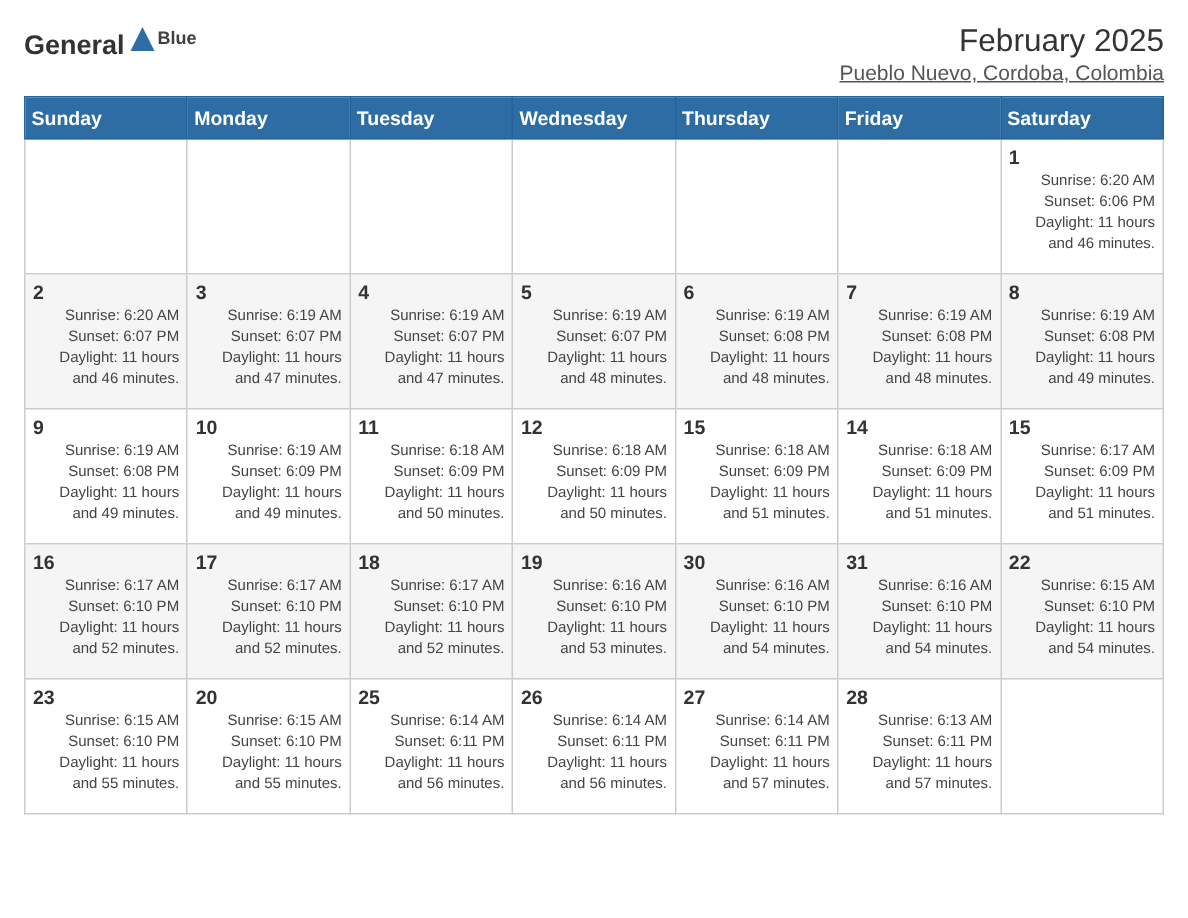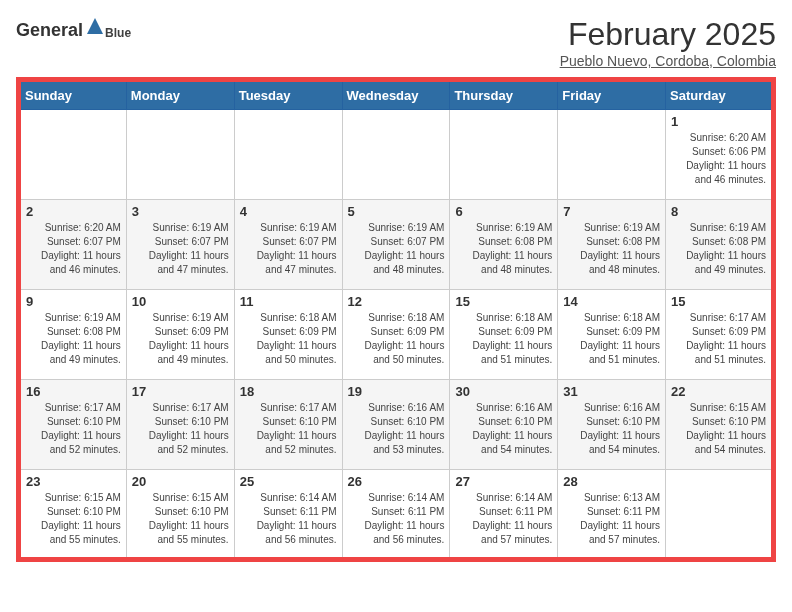--- a/index.html
+++ b/index.html
@@ -11,54 +11,54 @@
       padding: 16px;
     }
     .header {
       display: flex;
       align-items: flex-start;
       justify-content: space-between;
       margin-bottom: 8px;
     }
     .logo {
       display: flex;
-      align-items: flex-end;
+      align-items: flex-start;
     }
     .logo-text-general {
       font-size: 18px;
       font-weight: bold;
       color: #333;
     }
     .logo-text-blue {
       font-size: 12px;
       font-weight: bold;
       color: #404040;
     }
     .logo-icon {
       width: 20px;
       height: 20px;
       margin-left: 2px;
     }
     .title-section {
       text-align: right;
     }
     .main-title {
-      font-size: 32px;
+      font-size: 21px;
       color: #333;
       font-weight: normal;
     }
     .subtitle {
       font-size: 14px;
       color: #555;
       text-decoration: underline;
     }
     .calendar {
       width: 100%;
       border-collapse: collapse;
-      border: 5px solid #ef4444;
+      border: 1px solid #ef4444;
     }
     .calendar th {
       background-color: #2e6da4;
       color: #fff;
       font-size: 13px;
       padding: 6px 4px;
       text-align: left;
       border: 1px solid #2562a0;
     }
     .calendar td {

